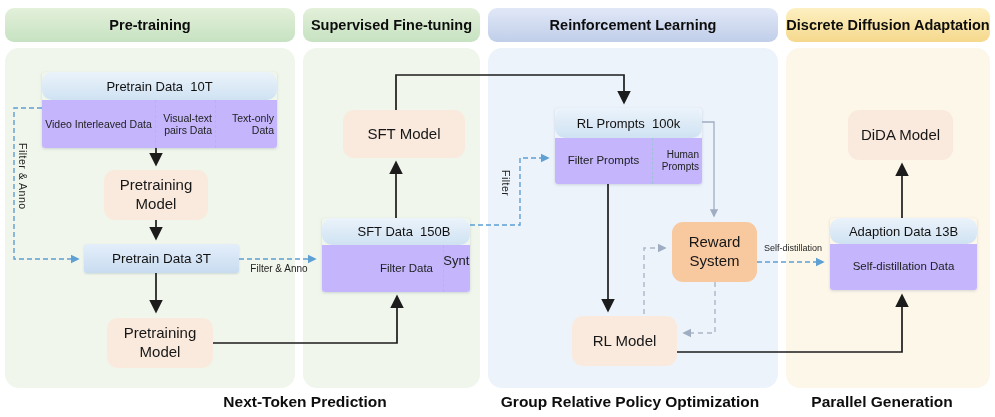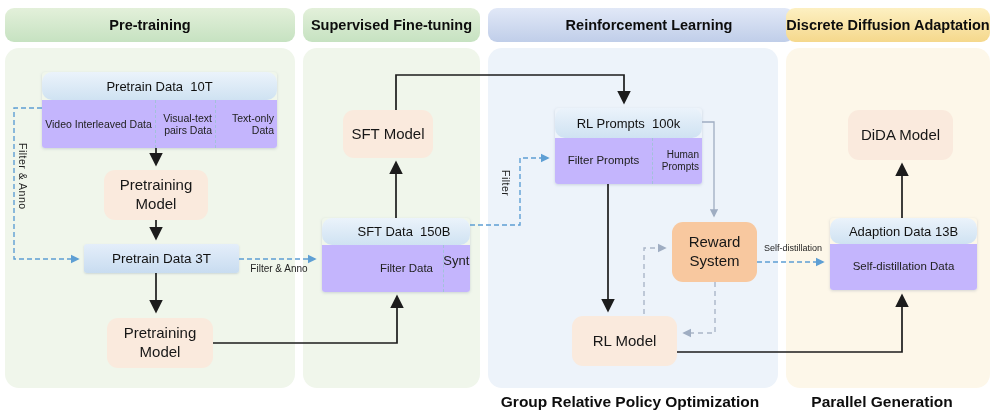--- a/index.html
+++ b/index.html
@@ -8,21 +8,21 @@
 
   .panel{position:absolute;top:48px;height:340px;border-radius:14px;}
   .panel.green{background:#f0f6eb;}
   .panel.blue{background:#edf3fa;}
   .panel.cream{background:#fdf7e9;}
 
   .stage-header{position:absolute;top:8px;height:34px;border-radius:9px;
     display:flex;align-items:center;justify-content:center;
     font-size:14.5px;font-weight:600;color:#0d0d0d;}
   .stage-header.green{background:linear-gradient(180deg,#e3f0da,#c6e2c1);}
-  .stage-header.blue{background:linear-gradient(180deg,#e1e8f7,#c0cee9);padding-left:16px;}
+  .stage-header.blue{background:linear-gradient(180deg,#e1e8f7,#c0cee9);}
   .stage-header.yellow{background:linear-gradient(180deg,#fdf0c2,#f5d88c);}
 
   .caption{position:absolute;top:393px;text-align:center;font-size:15.5px;font-weight:600;color:#0d0d0d;}
 
   .dbox{position:absolute;border-radius:3px;overflow:hidden;
     box-shadow:0 1px 3px rgba(110,130,155,.28);}
   .dbox-title{background:linear-gradient(180deg,#ebf3fb,#cfe2f2);
     display:flex;align-items:center;justify-content:center;
     font-size:13px;color:#111;white-space:pre;border-radius:10px;}
   .dbox-row{display:flex;background:#c4b5fd;}
@@ -61,20 +61,21 @@
     </div>
   <div class="stage-header yellow" style="left:786px;width:204px;">
       <span>Discrete Diffusion Adaptation</span>
     </div>
 
   <div class="panel green" style="left:5px;width:290px;"></div>
   <div class="panel green" style="left:303px;width:177px;"></div>
   <div class="panel blue" style="left:488px;width:290px;"></div>
   <div class="panel cream" style="left:786px;width:204px;"></div>
 
+  <div class="caption" style="left:165px;width:280px;">Next-Token Prediction</div>
   <div class="caption" style="left:480px;width:300px;">Group Relative Policy Optimization</div>
   <div class="caption" style="left:786px;width:192px;">Parallel Generation</div>
 
   <div class="dbox" style="left:42px;top:72px;width:235px;">
     <div class="dbox-title" style="height:28px;">Pretrain Data  10T</div>
     <div class="dbox-row" style="height:48px;">
       <div class="dbox-cell" style="width:113px;">Video Interleaved Data</div>
       <div class="dbox-cell" style="width:60px;">Visual-text pairs Data</div>
       <div class="dbox-cell" style="width:62px;">Text-only Data</div>
     </div>
@@ -82,21 +83,21 @@
 
   <div class="model" style="left:104px;top:170px;width:104px;height:50px;">Pretraining Model</div>
 
   <div class="bluebox" style="left:84px;top:244px;width:155px;height:29px;">Pretrain Data 3T</div>
 
   <div class="model" style="left:107px;top:318px;width:106px;height:50px;">Pretraining Model</div>
 
   <div class="v-label" style="left:17px;top:143px;">Filter &amp; Anno</div>
   <div class="mini-label" style="left:240px;top:263px;width:78px;">Filter &amp; Anno</div>
 
-  <div class="model" style="left:343px;top:110px;width:90px;height:48px;">SFT Model</div>
+  <div class="model" style="left:343px;top:110px;width:122px;height:48px;">SFT Model</div>
 
   <div class="dbox" style="left:322px;top:218px;width:148px;">
     <div class="dbox-title" style="height:27px;padding-left:16px;">SFT Data  150B</div>
     <div class="dbox-row" style="height:47px;padding-left:48px;">
       <div class="dbox-cell" style="width:73px;font-size:11.5px;">Filter Data</div>
       <div class="dbox-cell" style="width:53px;font-size:13px;">Synthetic Data</div>
     </div>
   </div>
 
   <div class="v-label" style="left:500px;top:170px;">Filter</div>

